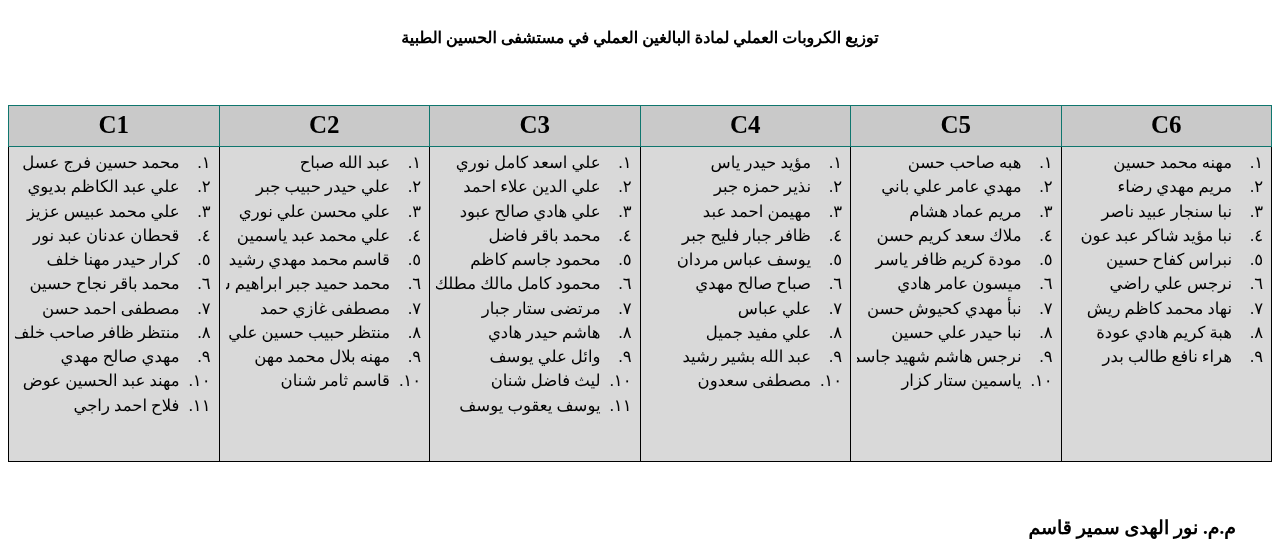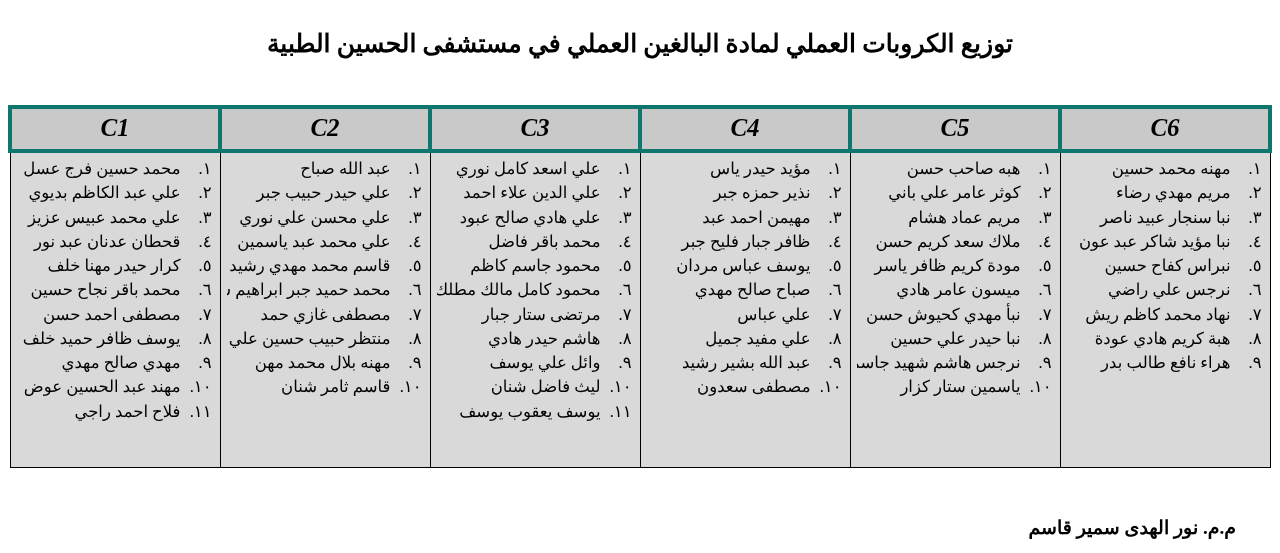--- a/index.html
+++ b/index.html
@@ -15,49 +15,48 @@
     overflow: hidden;
   }
   .page {
     position: relative;
     width: 1280px;
     height: 553px;
     box-sizing: border-box;
   }
   .doc-title {
     text-align: center;
-    font-size: 25px;
+    font-size: 16px;
     font-weight: bold;
     padding-top: 28px;
     padding-bottom: 10px;
     letter-spacing: 0;
     line-height: 1.3;
   }
   .table-wrap {
     position: absolute;
     top: 105px;
     left: 8px;
     right: 8px;
   }
   table.groups {
     width: 100%;
     border-collapse: collapse;
     table-layout: fixed;
     border: 1px solid #000;
   }
   table.groups th {
     background: #c9c9c9;
-    border: 4px solid #0f766e;
+    border: 1px solid #0f766e;
     font-size: 25px;
     font-weight: bold;
     font-family: "Liberation Serif", "DejaVu Serif", serif;
     padding: 3px 0 5px 0;
     text-align: center;
     height: 32px;
-    font-style: italic;
   }
   table.groups td {
     border: 1px solid #000;
     background: #d9d9d9;
     vertical-align: top;
     padding: 4px 6px 10px 6px;
     height: 300px;
   }
   td.col-c1, td.col-c2 {
     background: #ffffff;
@@ -158,21 +157,21 @@
               </ol>
           </td>
           <td class="col-c5">
             <ol class="names" id="list-c5">
                 <li>
                   <span class="num">١.</span>
                   <span class="nm">هبه صاحب حسن</span>
                 </li>
                 <li>
                   <span class="num">٢.</span>
-                  <span class="nm">كوثر عامر علي باني</span>
+                  <span class="nm">مهدي عامر علي باني</span>
                 </li>
                 <li>
                   <span class="num">٣.</span>
                   <span class="nm">مريم عماد هشام</span>
                 </li>
                 <li>
                   <span class="num">٤.</span>
                   <span class="nm">ملاك سعد كريم حسن</span>
                 </li>
                 <li>
@@ -362,21 +361,21 @@
                 <li>
                   <span class="num">٦.</span>
                   <span class="nm">محمد باقر نجاح حسين</span>
                 </li>
                 <li>
                   <span class="num">٧.</span>
                   <span class="nm">مصطفى احمد حسن</span>
                 </li>
                 <li>
                   <span class="num">٨.</span>
-                  <span class="nm">يوسف ظافر حميد خلف</span>
+                  <span class="nm">منتظر ظافر صاحب خلف</span>
                 </li>
                 <li>
                   <span class="num">٩.</span>
                   <span class="nm">مهدي صالح مهدي</span>
                 </li>
                 <li>
                   <span class="num">١٠.</span>
                   <span class="nm">مهند عبد الحسين عوض</span>
                 </li>
                 <li>

